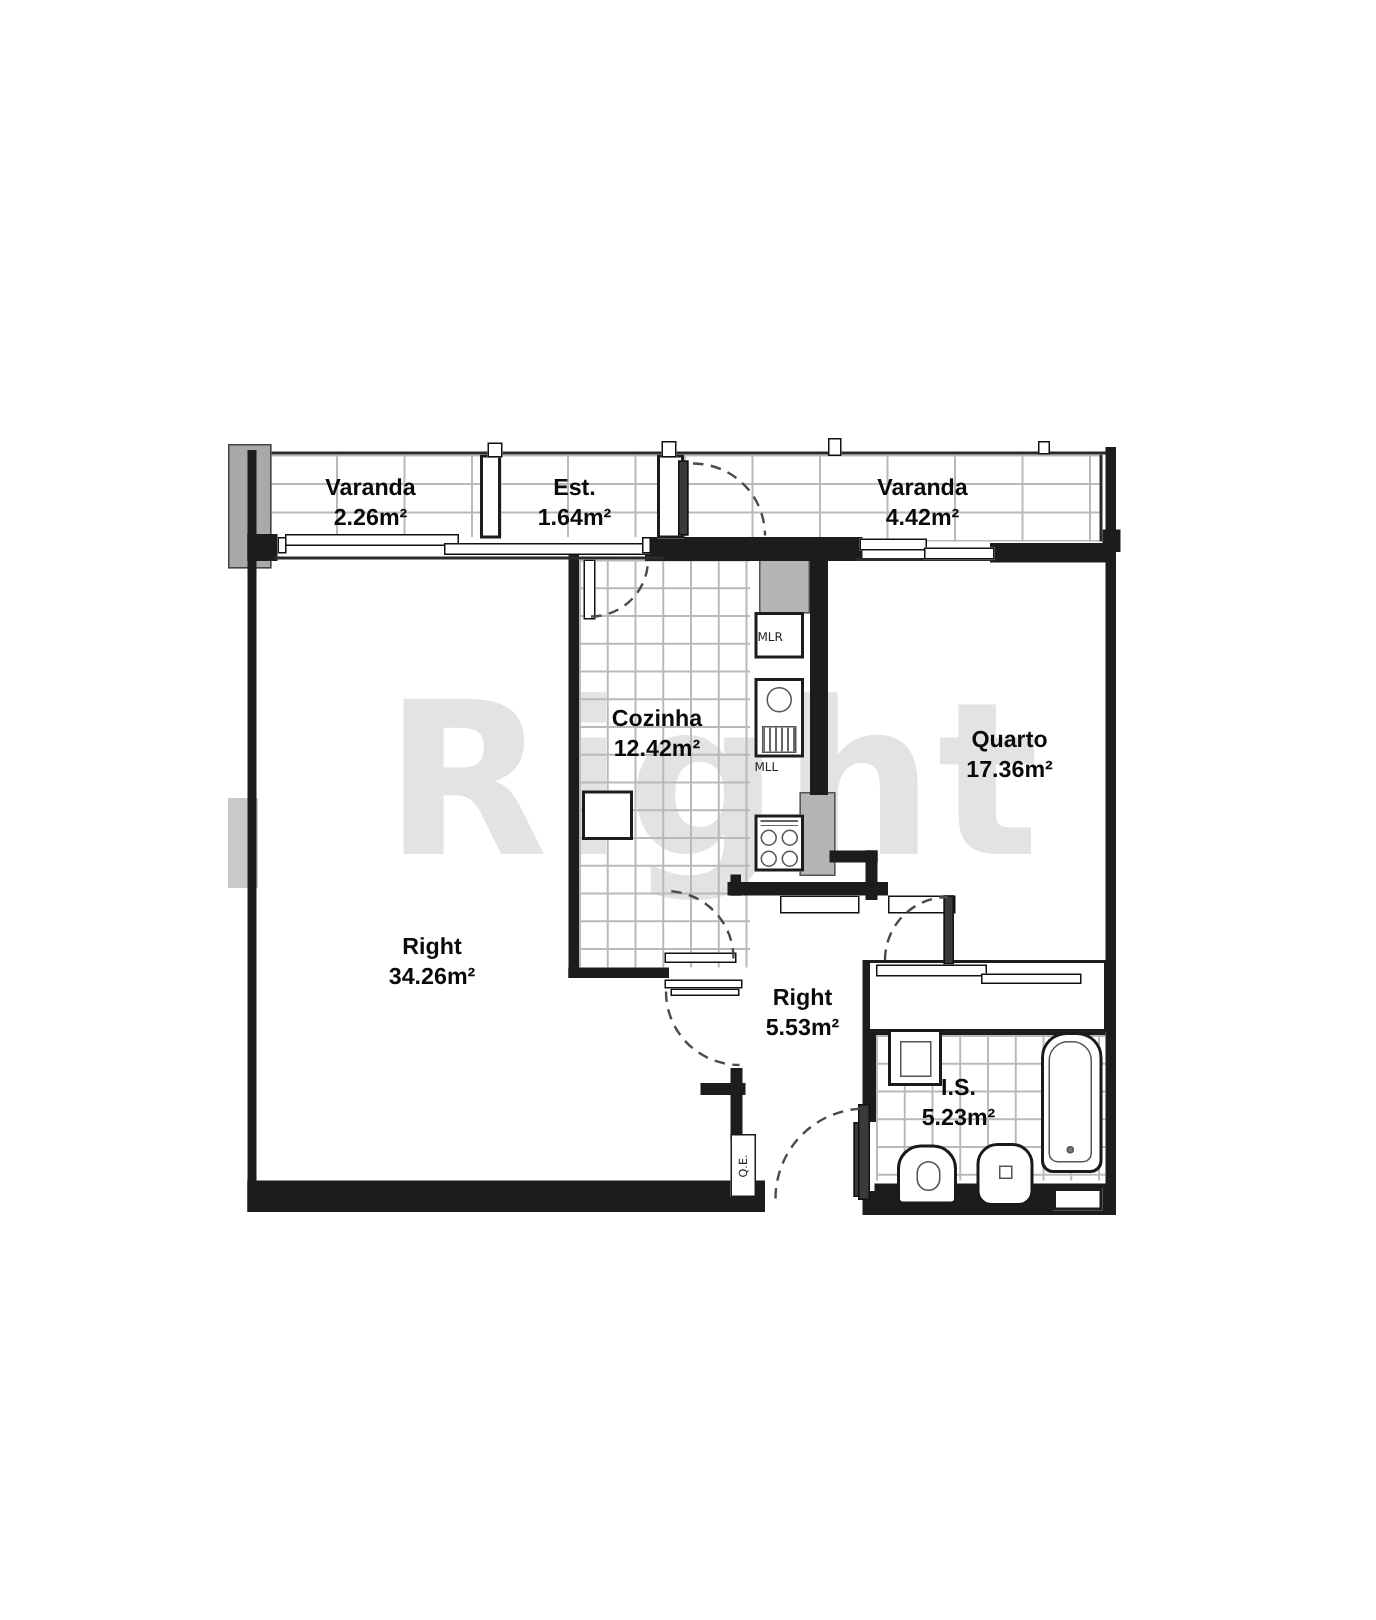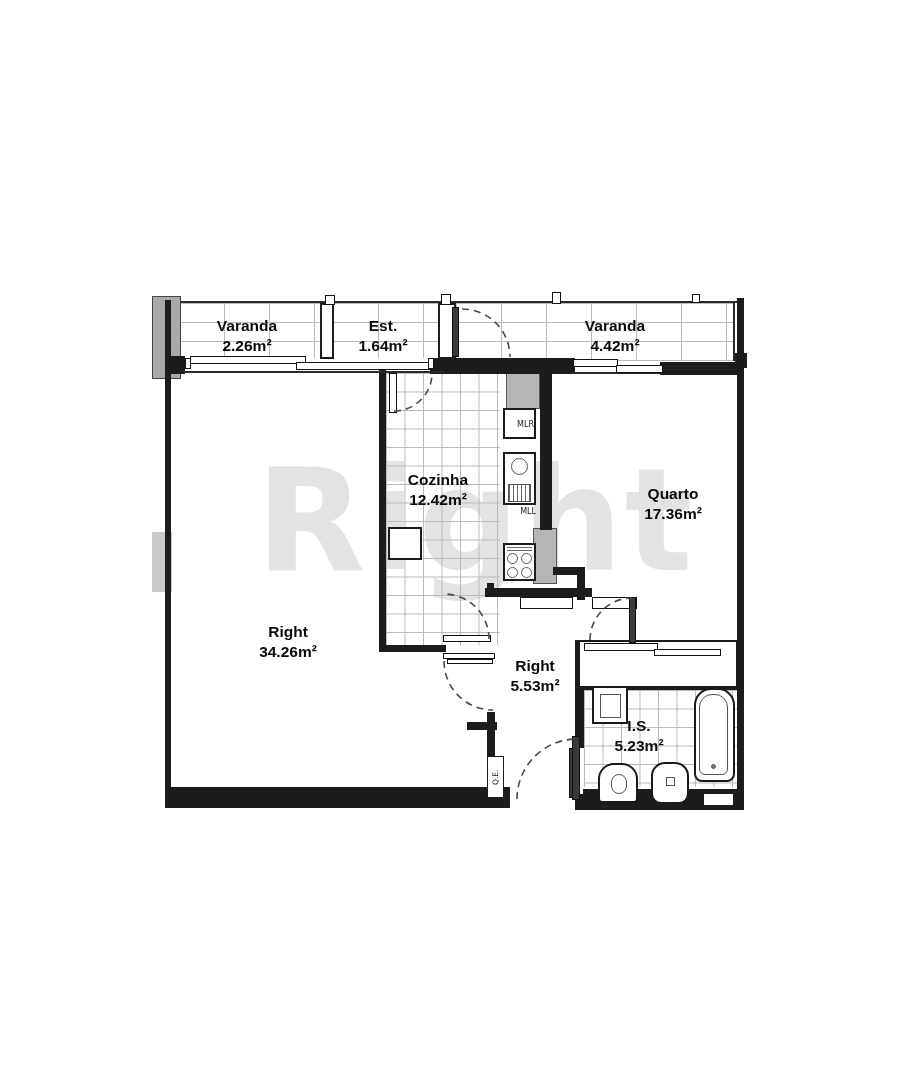--- a/index.html
+++ b/index.html
@@ -14,21 +14,21 @@
   .balc{background-size:45px 19px;}
   .sm{background-size:18.5px 18.5px;}
   .whitebox{position:absolute;background:#fff;border:2px solid #1c1c1c;z-index:5;box-sizing:border-box;}
   .leaf{position:absolute;background:#fff;border:1.5px solid #111;z-index:6;box-sizing:border-box;}
   .darkleaf{position:absolute;background:#3a3a3a;border:1px solid #111;z-index:6;box-sizing:border-box;}
   .fixture{position:absolute;background:#fff;border:2px solid #1a1a1a;z-index:5;box-sizing:border-box;}
   .inner{position:absolute;background:#fff;border:1px solid #555;z-index:6;box-sizing:border-box;}
   .label{position:absolute;z-index:8;font-weight:700;font-size:15.5px;line-height:20px;
          color:#0a0a0a;text-align:center;white-space:nowrap;transform:translateX(-50%);}
   .tiny{position:absolute;z-index:7;font-size:8px;line-height:9px;color:#222;
-        text-align:right;font-family:"DejaVu Sans",sans-serif;}
+        text-align:left;font-family:"DejaVu Sans",sans-serif;}
   .watermark{position:absolute;left:256px;top:450px;z-index:2;
      font-family:"DejaVu Sans",sans-serif;font-weight:700;font-size:142px;line-height:1;
      color:#e3e3e3;letter-spacing:2px;z-index:2;}
   .footer{position:absolute;left:548px;top:814px;z-index:8;transform:translateX(-50%);
      text-align:center;font-weight:700;font-size:18px;line-height:22px;color:#0a0a0a;white-space:nowrap;}
   svg.overlay{position:absolute;left:0;top:0;z-index:7;}
   .stripesV{background-image:repeating-linear-gradient(90deg,#666 0 1px,transparent 1px 4px);}
   .stripesH{background-image:repeating-linear-gradient(0deg,#666 0 1px,transparent 1px 3px);}
 </style>
 </head>

